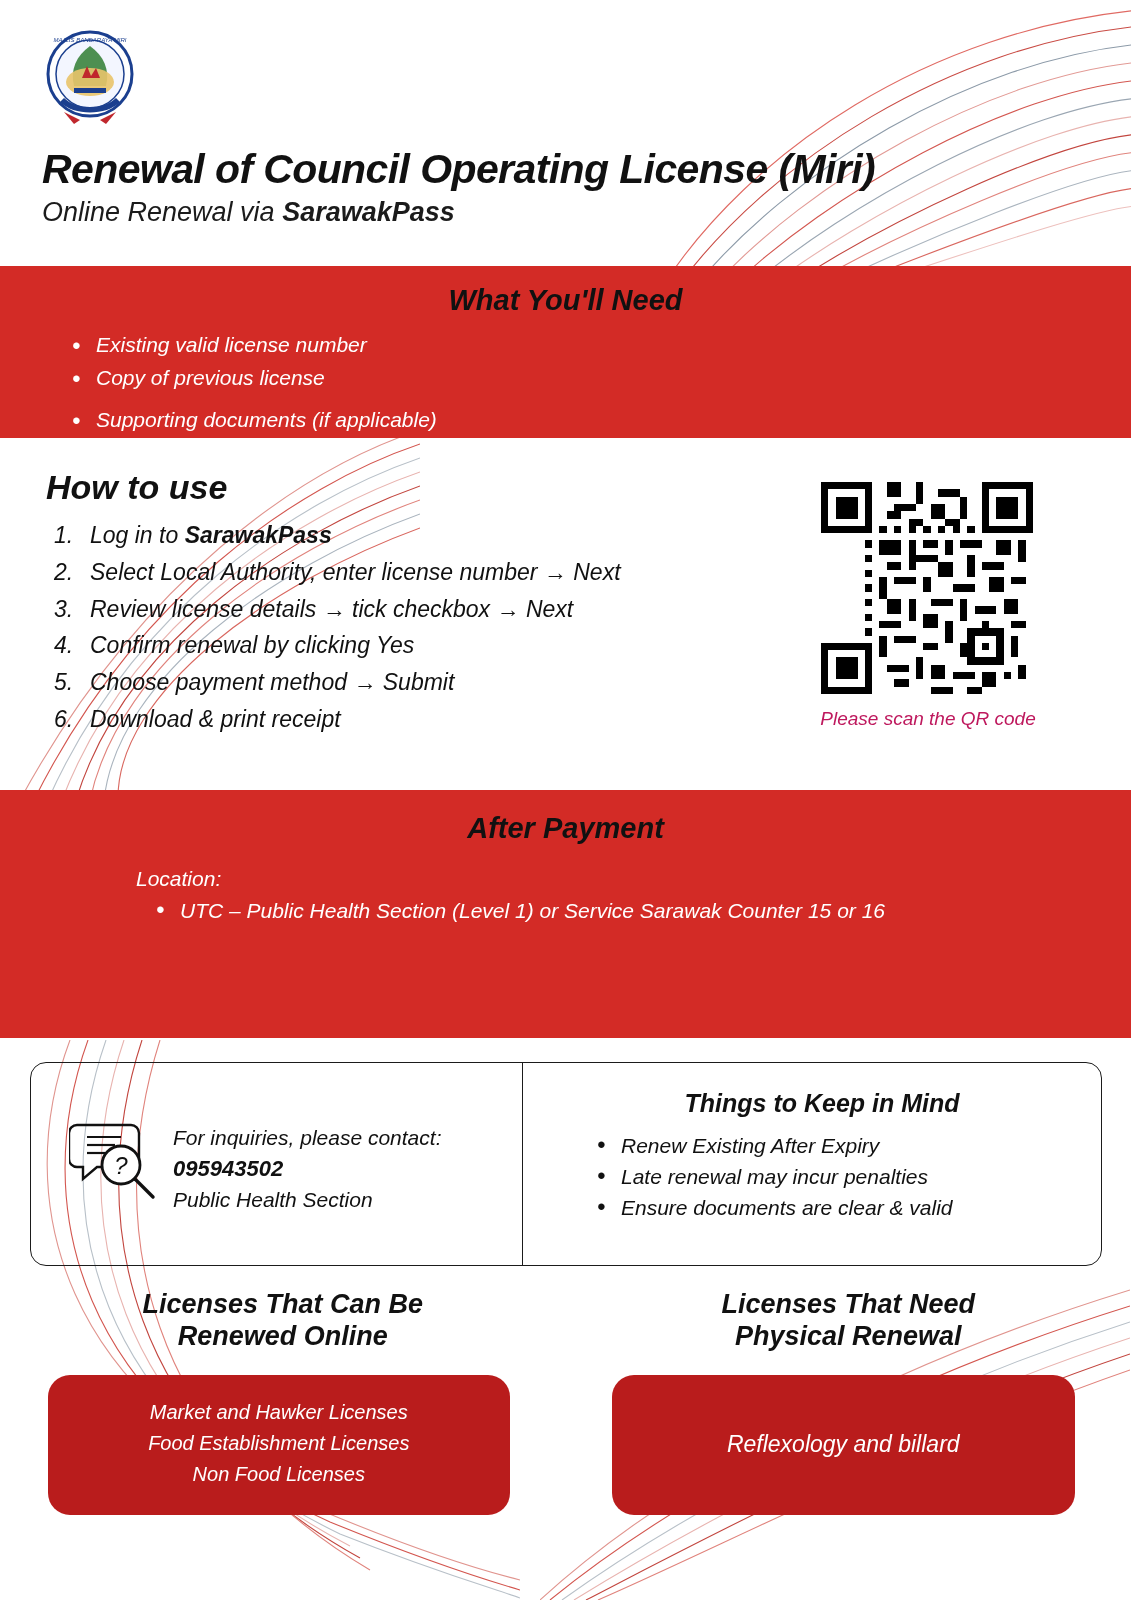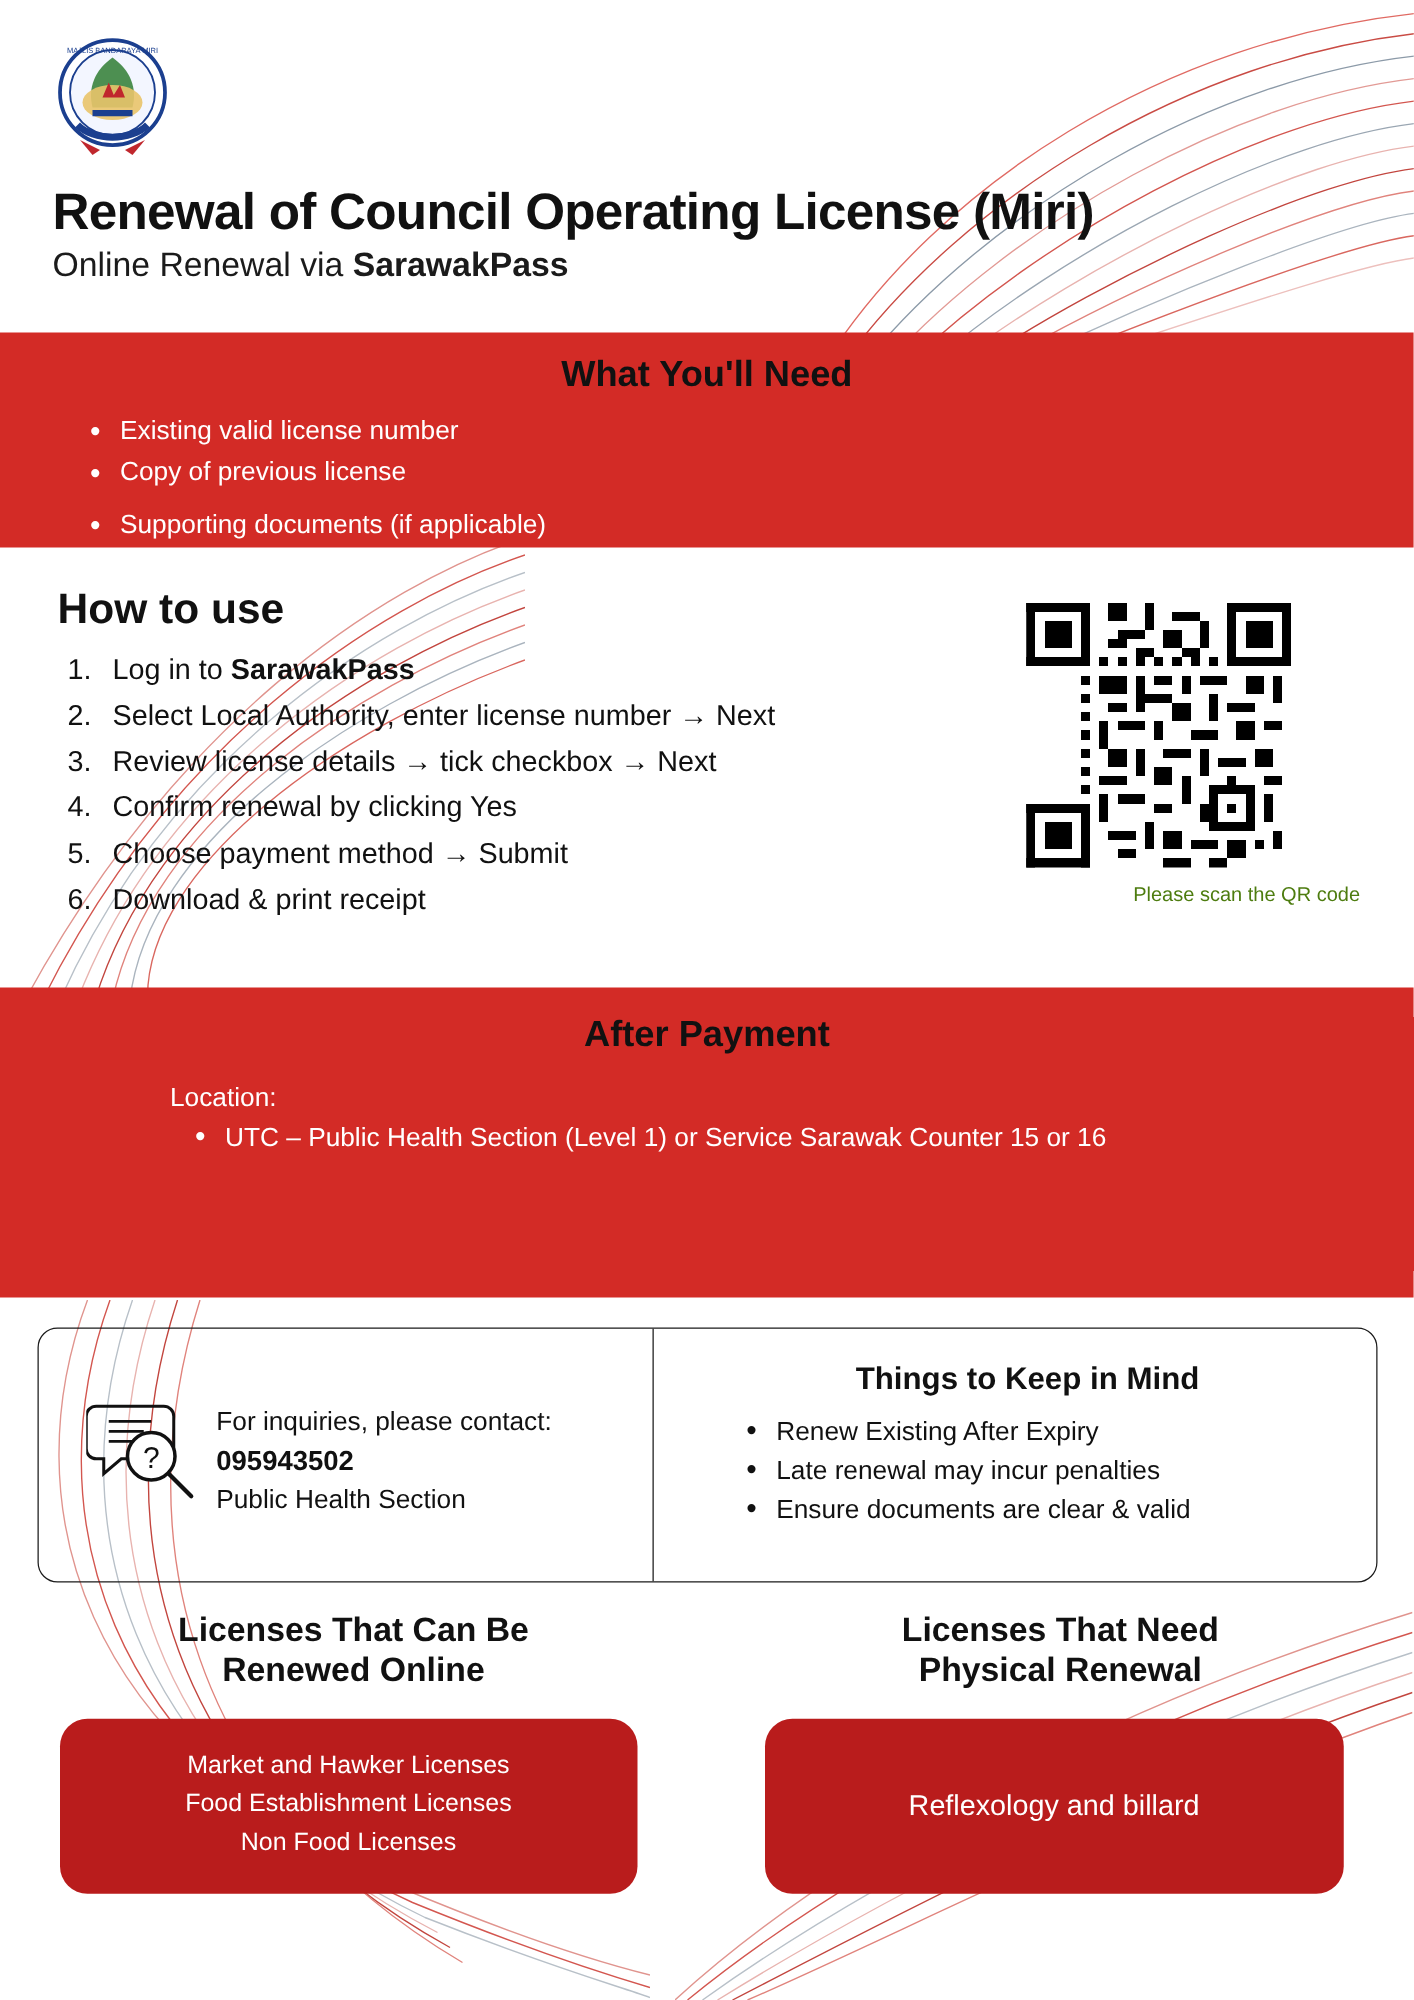--- a/index.html
+++ b/index.html
@@ -3,21 +3,21 @@
 <meta charset="utf-8">
 <style>
   * { box-sizing: border-box; margin: 0; padding: 0; }
   html, body {
     width: 1131px; height: 1600px;
     background: #ffffff;
     font-family: "Liberation Sans", sans-serif;
     color: #111111;
     overflow: hidden;
   }
-  .page { position: relative; width: 1131px; height: 1600px; overflow: hidden; }
+  .page { position: relative; width: 1131px; height: 1600px; overflow: hidden; font-style: italic; }
 
   
   .swirl { position: absolute; pointer-events: none; }
   .swirl svg { display: block; }
 
   
   .logo {
     position: absolute; left: 44px; top: 28px;
     width: 92px; height: 98px;
   }
@@ -65,22 +65,22 @@
     font-size: 23px; line-height: 1.6; position: relative; padding-left: 44px;
   }
   .howto li::before {
     content: counter(step) ".";
     position: absolute; left: 8px; top: 0; font-size: 23px;
   }
   .howto li b { font-weight: bold; }
 
   .qr-wrap { position: absolute; left: 812px; top: 482px; width: 230px; text-align: center; }
   .qr { width: 212px; height: 212px; margin: 0 auto; background: #ffffff; }
-  .qr-caption { margin-top: 14px; font-size: 16px; color: #4d7c0f; white-space: nowrap;
-                position: relative; left: -44px; width: 320px; text-align: right; }
+  .qr-caption { margin-top: 14px; font-size: 19px; color: #be185d; white-space: nowrap;
+                position: relative; left: -44px; width: 320px; }
 
   
   .band-after { top: 790px; height: 248px; }
   .band-after .band-title { padding-top: 22px; font-size: 29px; }
   .after-list { padding: 18px 0 0 150px; }
   .after-list li {
     position: relative; list-style: none; font-size: 21px; color: #ffffff;
     padding-left: 30px; line-height: 1.5;
   }
   .after-list li::before { content: "•"; position: absolute; left: 6px; top: -3px; font-size: 24px; }

